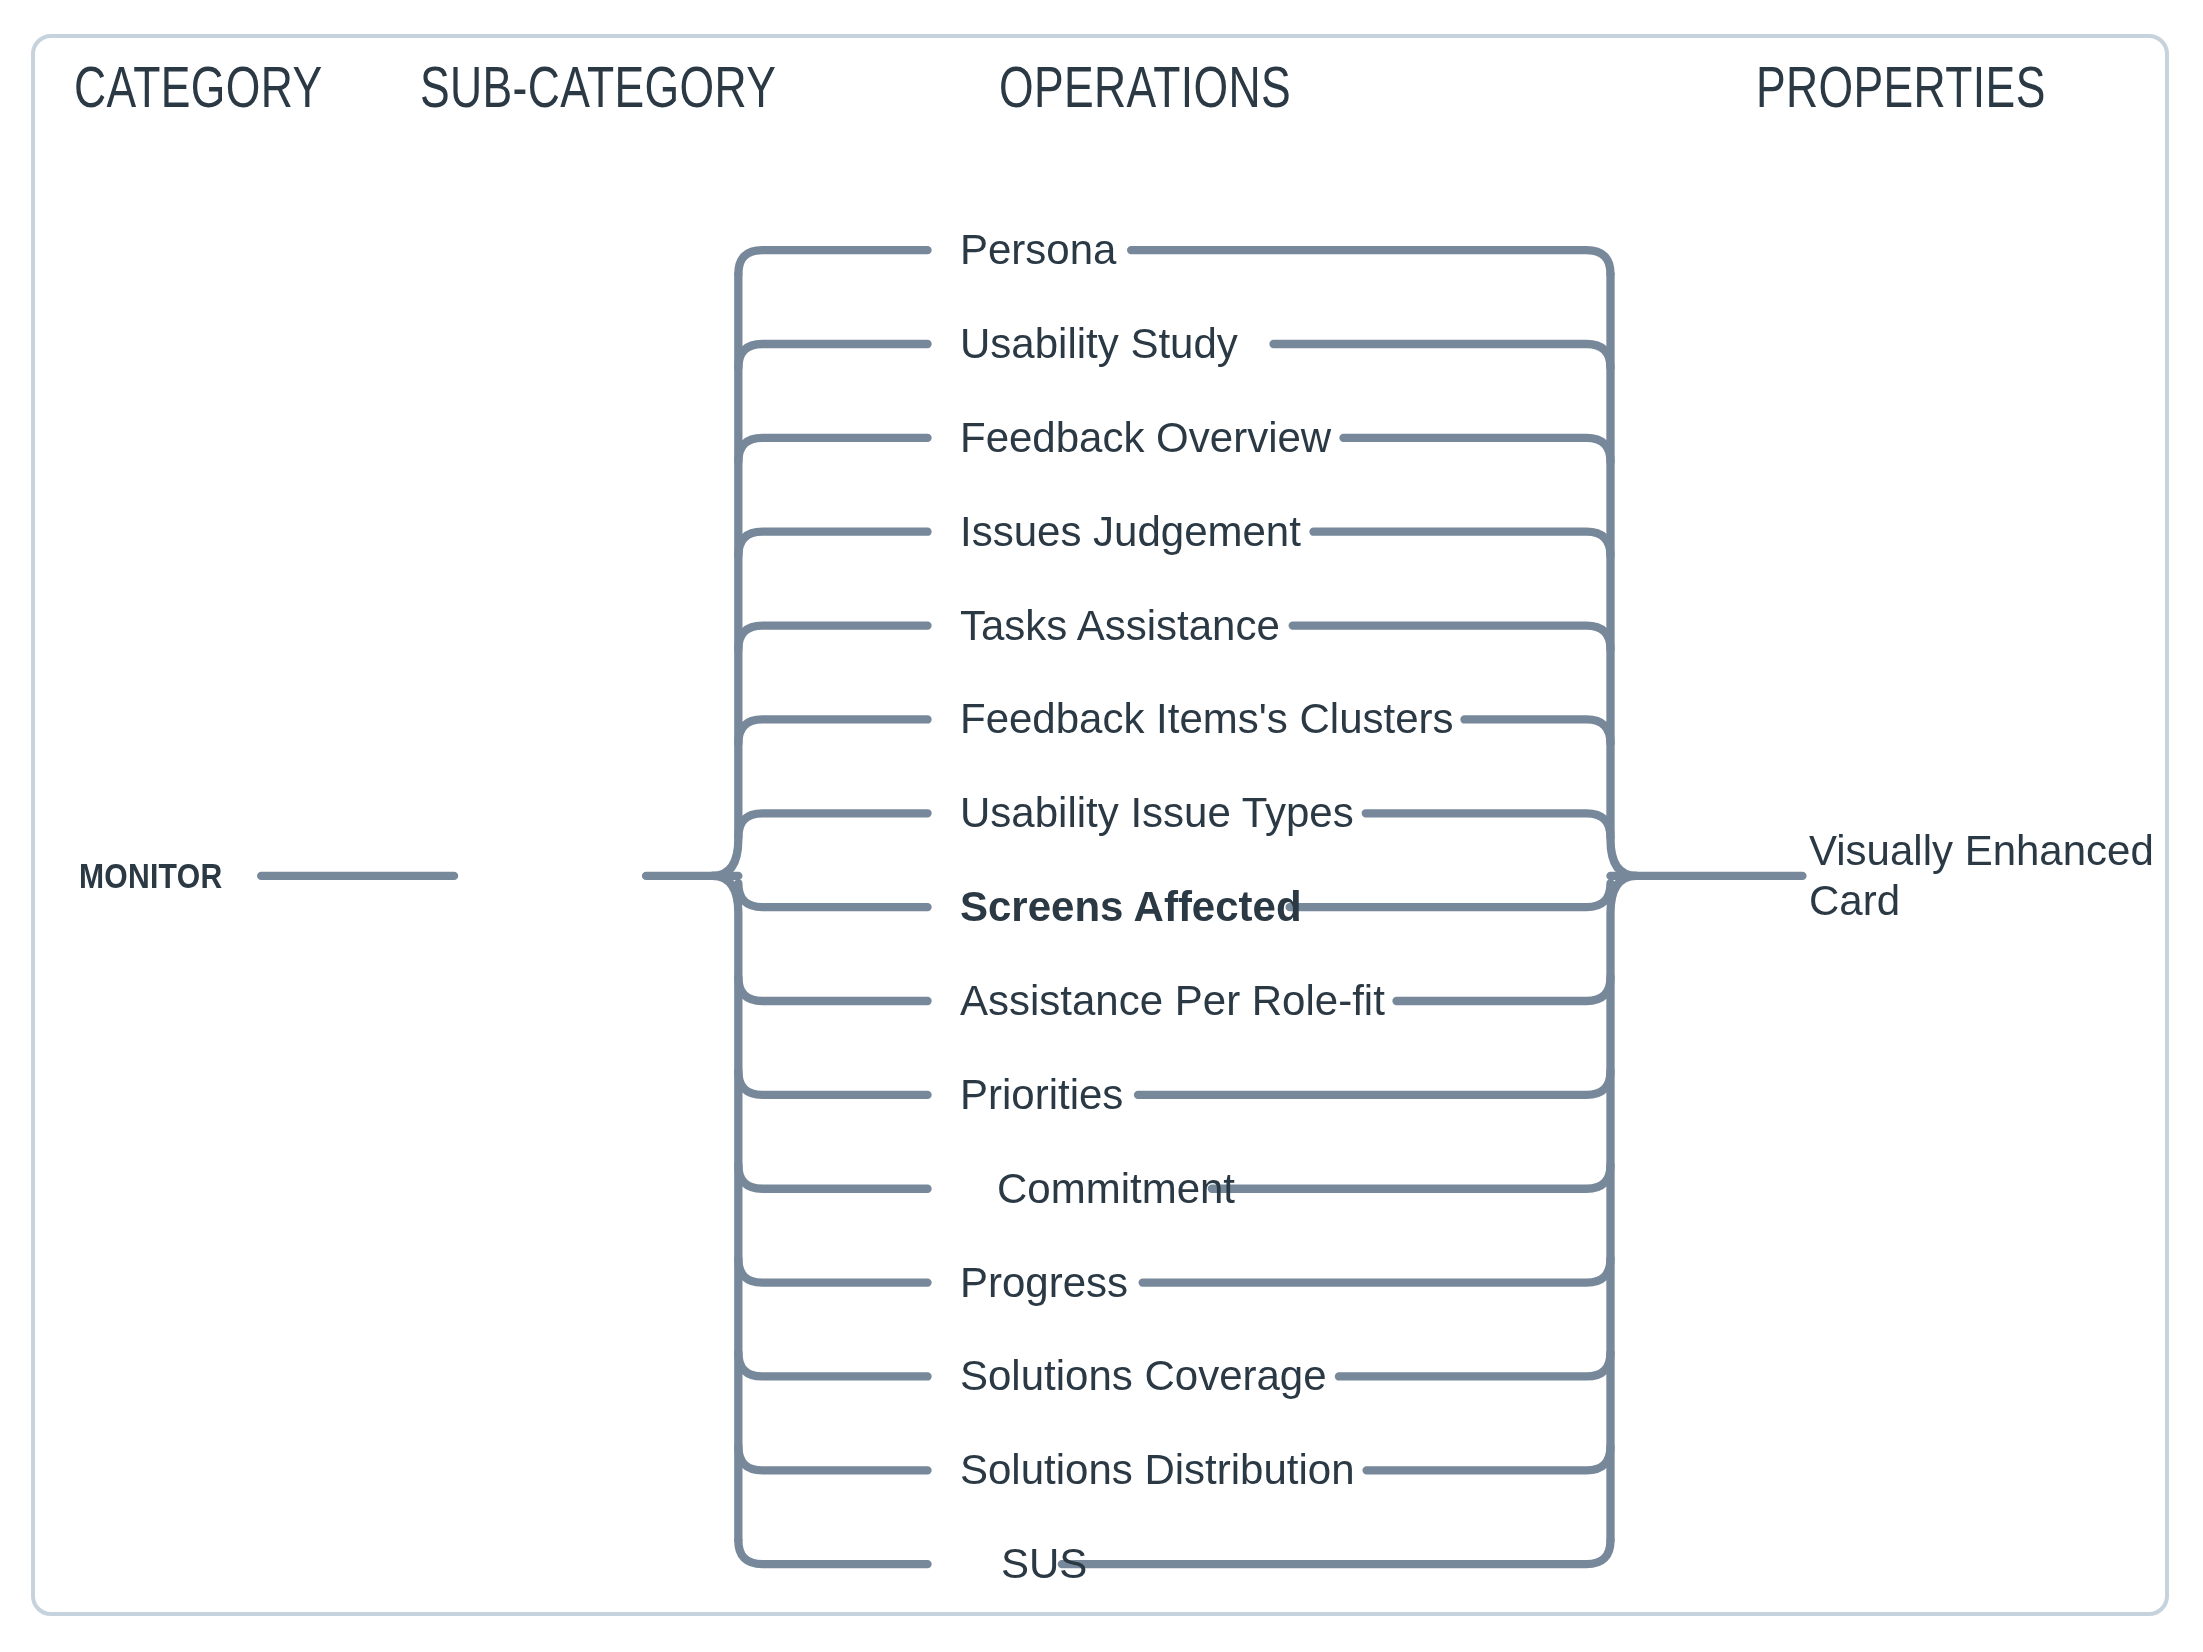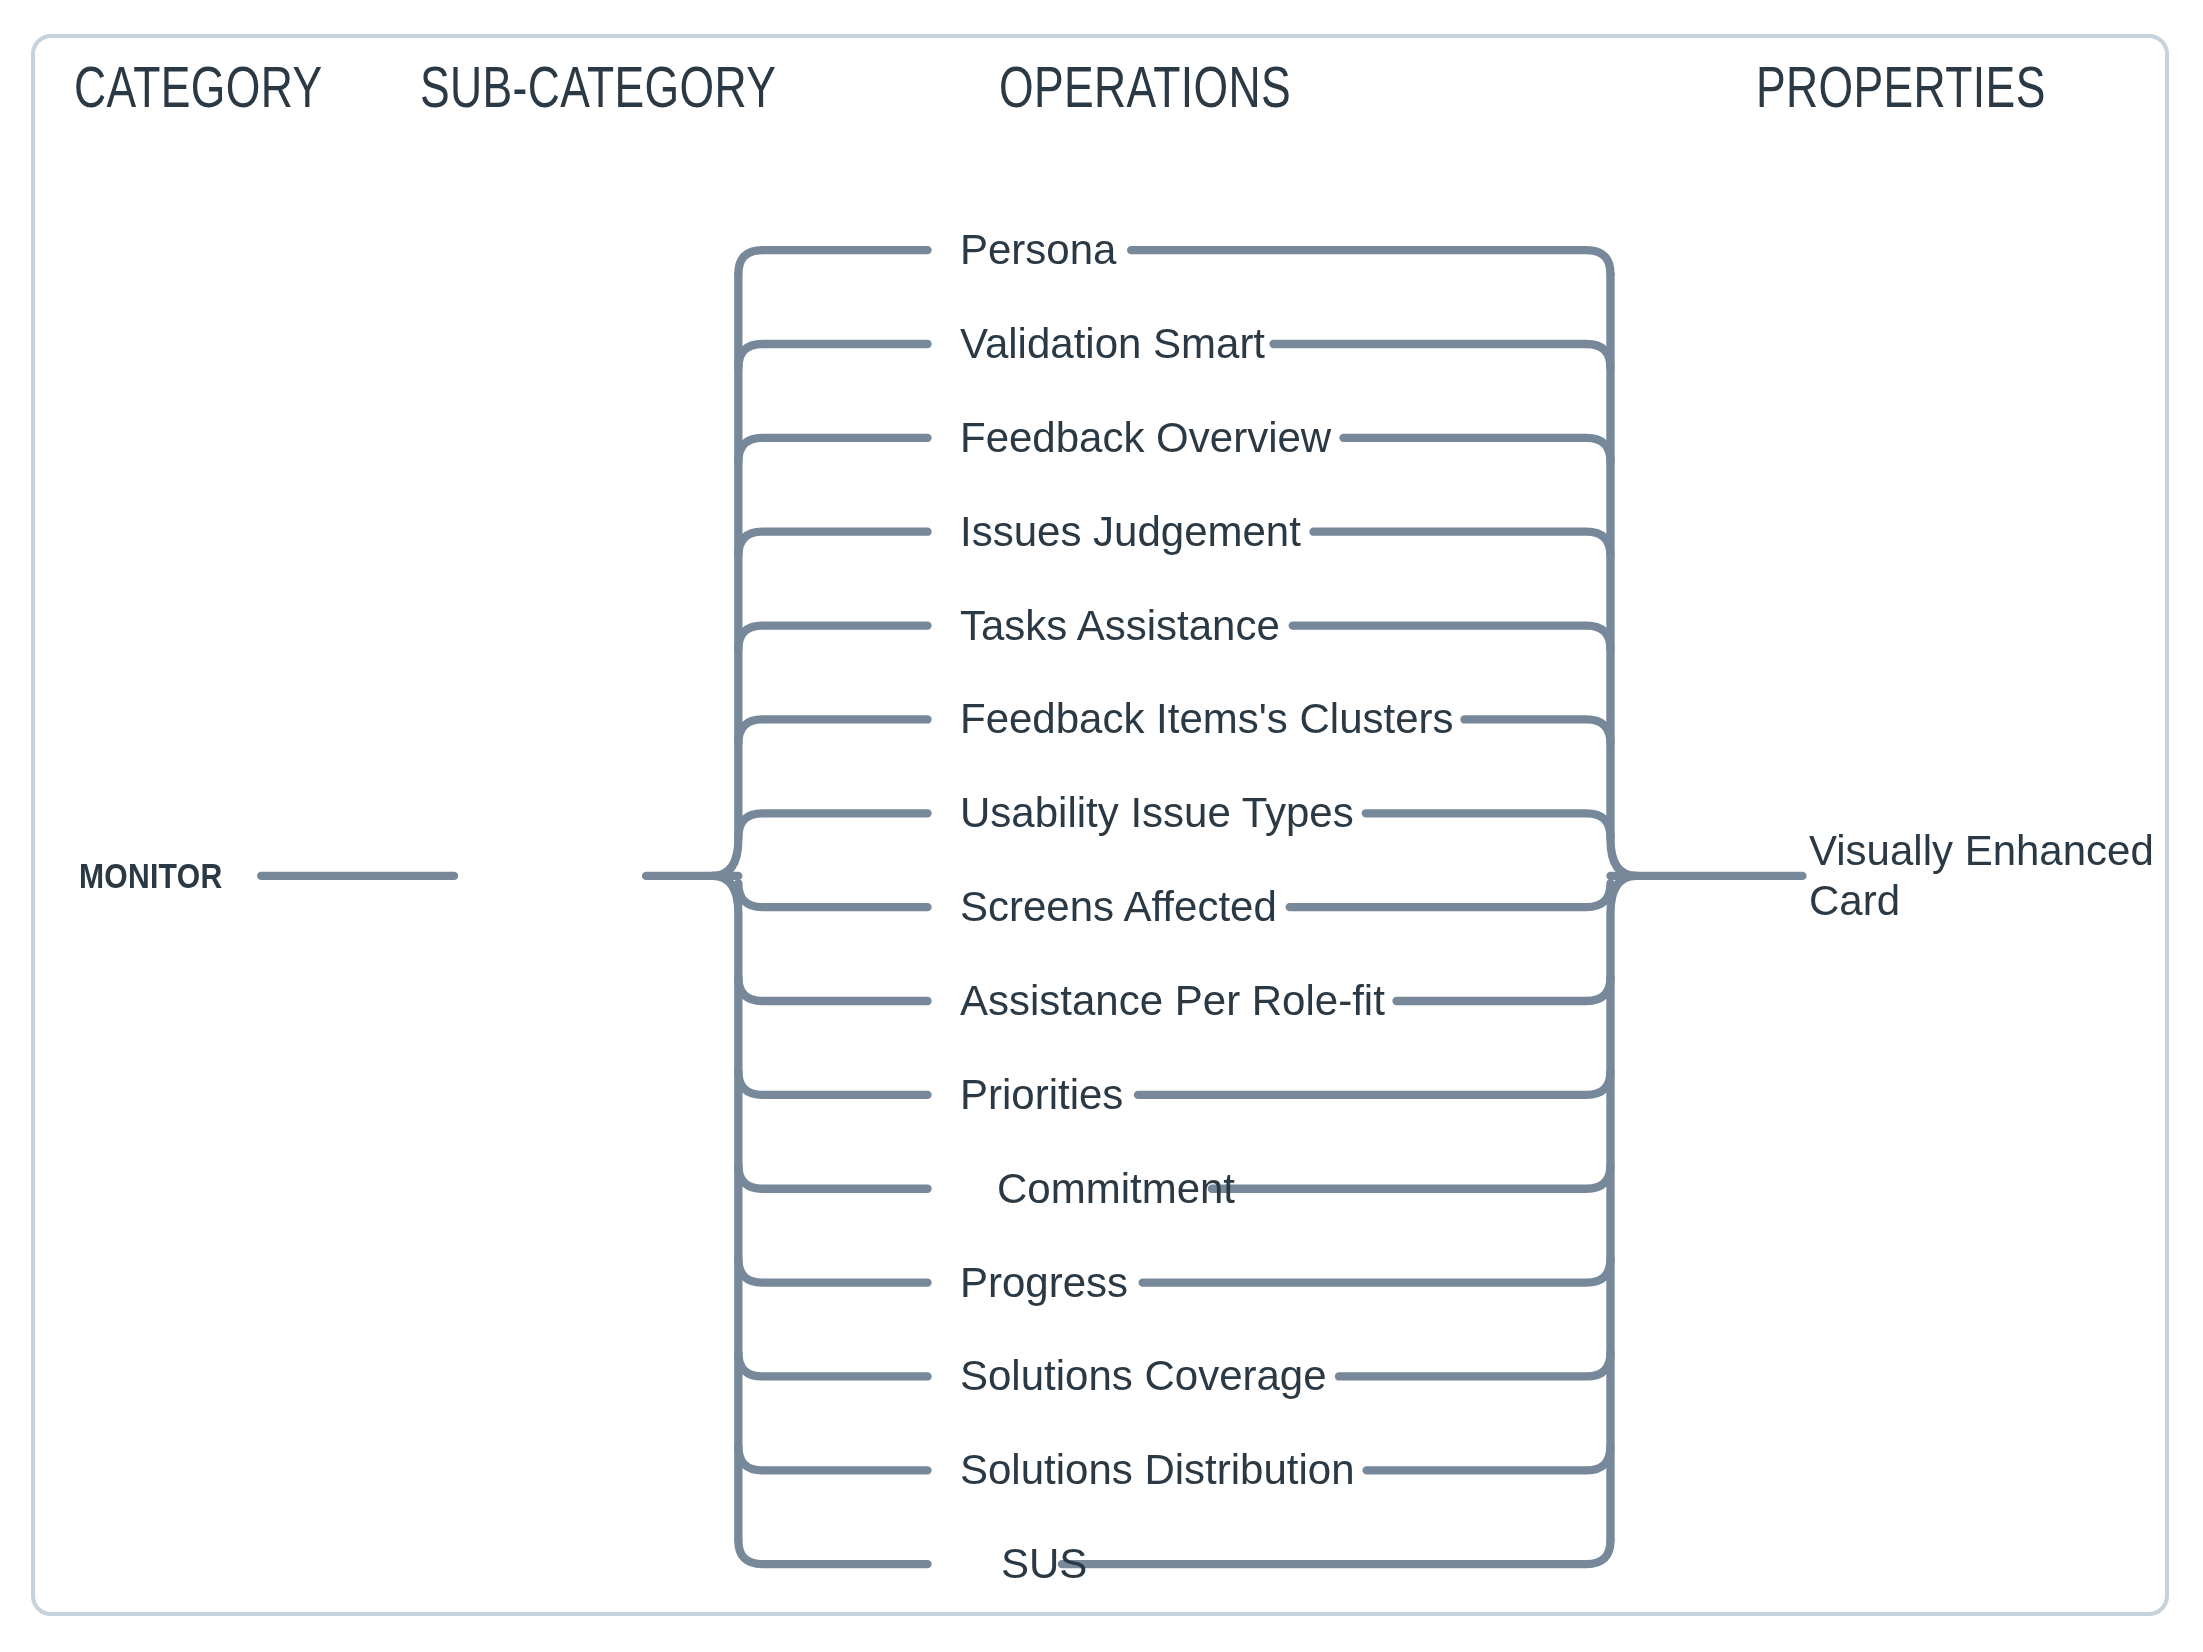--- a/index.html
+++ b/index.html
@@ -168,27 +168,27 @@
       </g>
   </svg>
 
   <div class="node-category">MONITOR</div>
 
 
   <div class="node-properties">Visually Enhanced Card</div>
 
   <div id="op-labels">
       <div class="op-label" style="top: 250px;">Persona</div>
-      <div class="op-label" style="top: 344px;">Validation Smart</div>
+      <div class="op-label" style="top: 344px;">Usability Study</div>
       <div class="op-label" style="top: 438px;">Feedback Overview</div>
       <div class="op-label" style="top: 532px;">Issues Judgement</div>
       <div class="op-label" style="top: 626px;">Tasks Assistance</div>
       <div class="op-label" style="top: 719px;">Feedback Items's Clusters</div>
       <div class="op-label" style="top: 813px;">Usability Issue Types</div>
-      <div class="op-label" style="top: 907px;">Screens Affected</div>
+      <div class="op-label" style="top: 907px; font-weight: bold;">Screens Affected</div>
       <div class="op-label" style="top: 1001px;">Assistance Per Role-fit</div>
       <div class="op-label" style="top: 1095px;">Priorities</div>
       <div class="op-label" style="top: 1189px; margin-left: 37px;">Commitment</div>
       <div class="op-label" style="top: 1283px;">Progress</div>
       <div class="op-label" style="top: 1376px;">Solutions Coverage</div>
       <div class="op-label" style="top: 1470px;">Solutions Distribution</div>
       <div class="op-label" style="top: 1564px; margin-left: 41px;">SUS</div>
     </div>
 
 </div>

